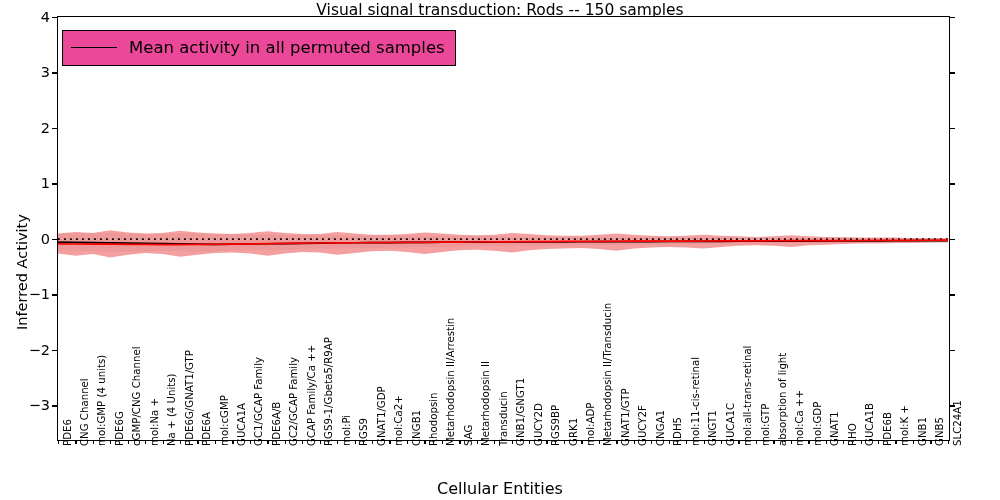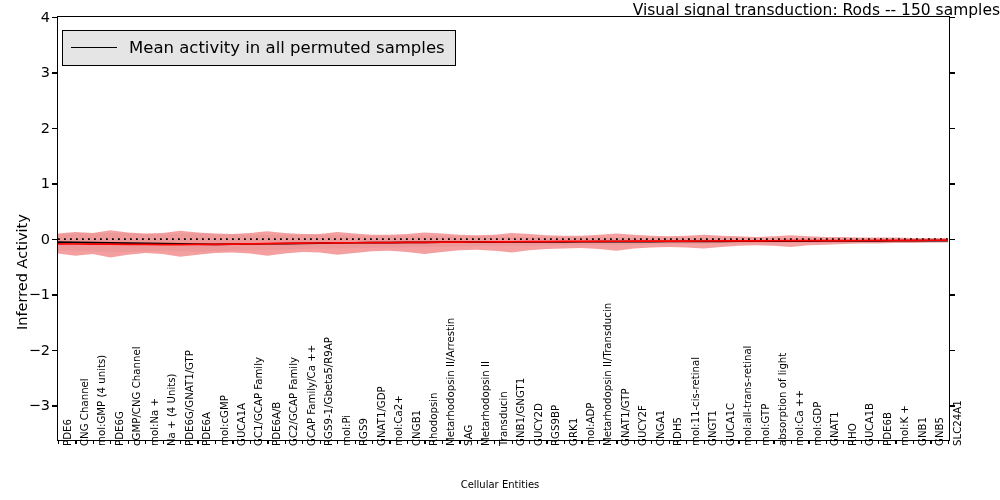--- a/index.html
+++ b/index.html
@@ -1,20 +1,20 @@
 <!DOCTYPE html>
 <html><head>
 <meta charset="utf-8">
 <style>
   html,body{margin:0;padding:0;background:#ffffff;}
   body{width:1000px;height:500px;overflow:hidden;font-family:"DejaVu Sans","Liberation Sans",sans-serif;}
   #root{position:relative;width:1000px;height:500px;}
 
   #title{
-    position:absolute;left:0;top:0;width:1000px;text-align:right;
+    position:absolute;left:0;top:0;width:1000px;text-align:center;
     font-size:15.5px;color:#000;line-height:18px;top:1px;
   }
 
   
   #plot{
     position:absolute;left:57px;top:16px;width:893px;height:425px;
     border:1.4px solid #000;box-sizing:border-box;background:#fff;
   }
   #plotinner{position:absolute;inset:0;overflow:hidden;}
   #svg{position:absolute;left:0;top:0;}
@@ -34,27 +34,27 @@
 
   
   .xtickmark{position:absolute;top:0;width:1.3px;height:4px;background:#000;}
   .xticklabel{
     position:absolute;font-size:10.2px;color:#000;white-space:nowrap;
     transform-origin:0 0;transform:rotate(-90deg);
     line-height:10px;
   }
   #xlabel{
     position:absolute;left:0;top:479px;width:1000px;text-align:center;
-    font-size:10px;color:#000;
+    font-size:16px;color:#000;
   }
 
   
   #legend{
     position:absolute;left:62px;top:30px;
-    border:1.3px solid #000;background:#e5e5e5;
+    border:1.3px solid #000;background:#ec4899;
     padding:4px 10px 5px 8px;box-sizing:border-box;
   }
   .legrow{display:flex;align-items:center;height:25px;}
   .legline{display:inline-block;width:46px;height:0;border-top:1.7px solid #000;margin-right:12px;}
   .legline.red{border-top-color:#ff0000;}
   .legtext{font-size:16.5px;color:#000;}
 </style>
 </head>
 <body>
 

